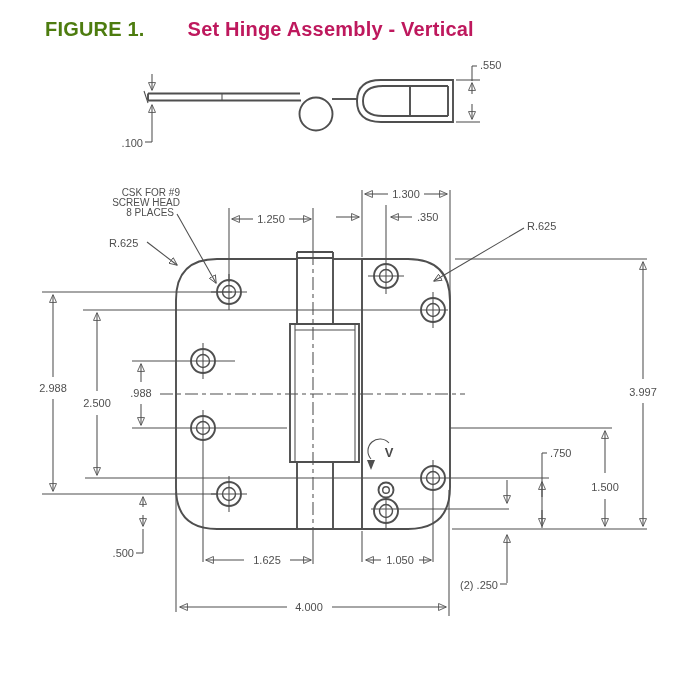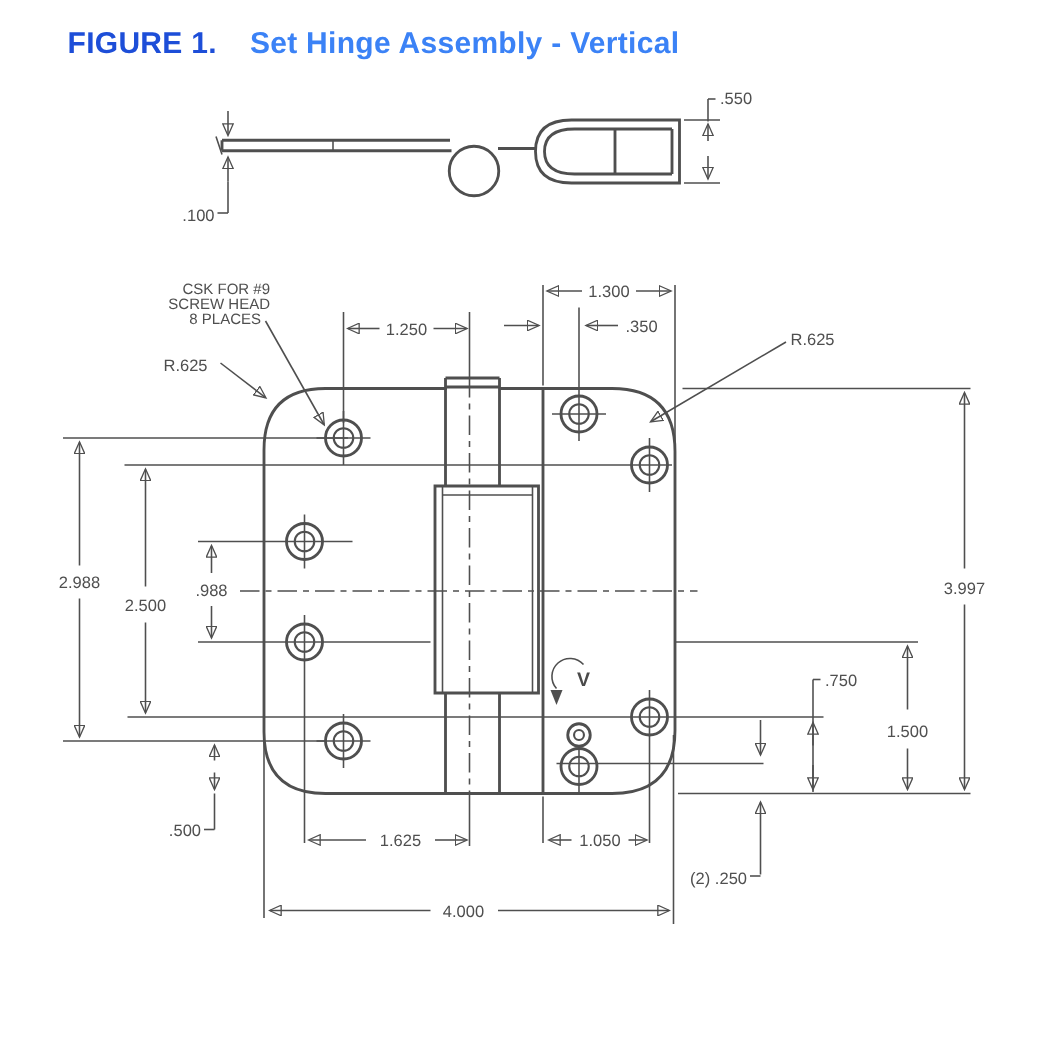--- a/index.html
+++ b/index.html
@@ -1,20 +1,20 @@
 <!DOCTYPE html>
 <html><head>
 <meta charset="utf-8">
 <style>
   html,body{margin:0;padding:0;background:#ffffff;}
   .stage{position:relative;width:700px;height:700px;background:#ffffff;
          font-family:"Liberation Sans",sans-serif;overflow:hidden;}
   .title-row{position:absolute;top:18px;left:45px;white-space:nowrap;}
-  .fig-label{font-size:20px;font-weight:bold;color:#1d4ed8;margin-right:22px;letter-spacing:.2px;}
-  .fig-title{font-size:20px;font-weight:bold;color:#3b82f6;letter-spacing:.2px;}
+  .fig-label{font-size:20px;font-weight:bold;color:#4d7c0f;margin-right:43px;letter-spacing:.2px;}
+  .fig-title{font-size:20px;font-weight:bold;color:#be185d;letter-spacing:.2px;}
   svg{position:absolute;top:0;left:0;}
   svg line,svg path,svg circle,svg polyline{stroke:#4f4f4f;fill:none;}
   .outline{stroke-width:1.9;}
   .thin{stroke-width:1.05;}
   .hole-o{stroke-width:1.9;}
   .hole-i{stroke-width:1.4;}
   .cl{stroke-width:1.05;stroke-dasharray:13 4 4 4;}
   .dim{font-size:11px;fill:#4f4f4f;stroke:none;}
   .note{font-size:10px;fill:#4f4f4f;stroke:none;}
   .vlab{font-size:13px;font-weight:bold;fill:#4a4a4a;stroke:none;}

